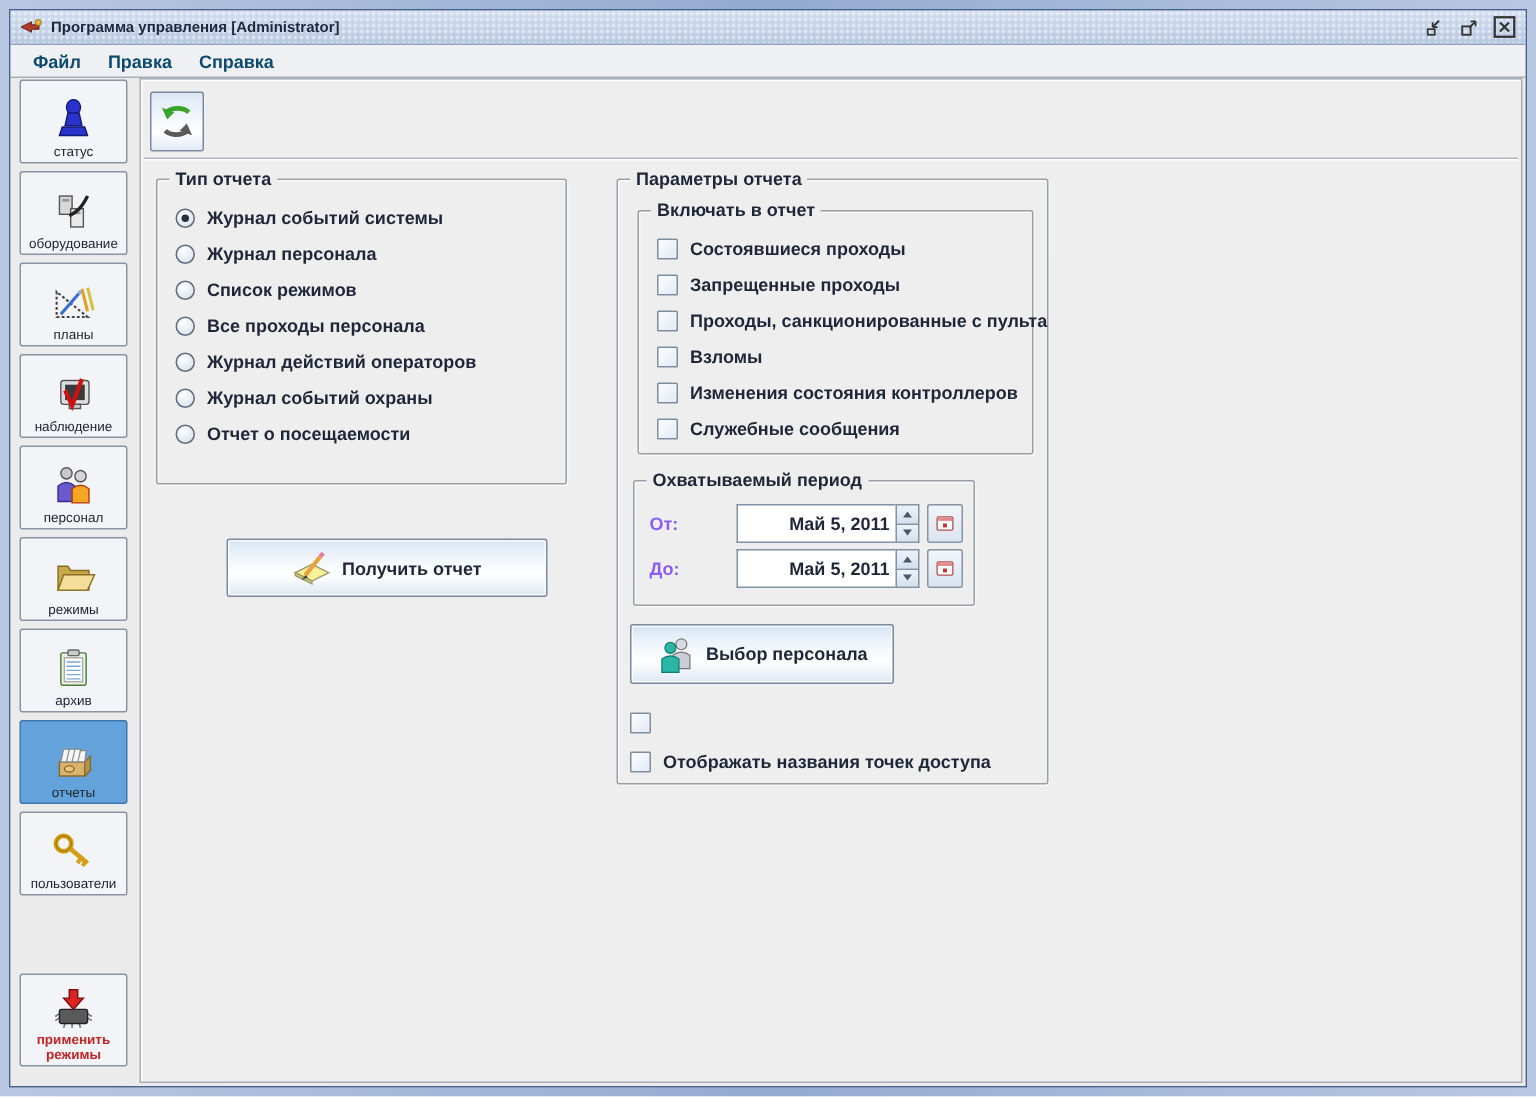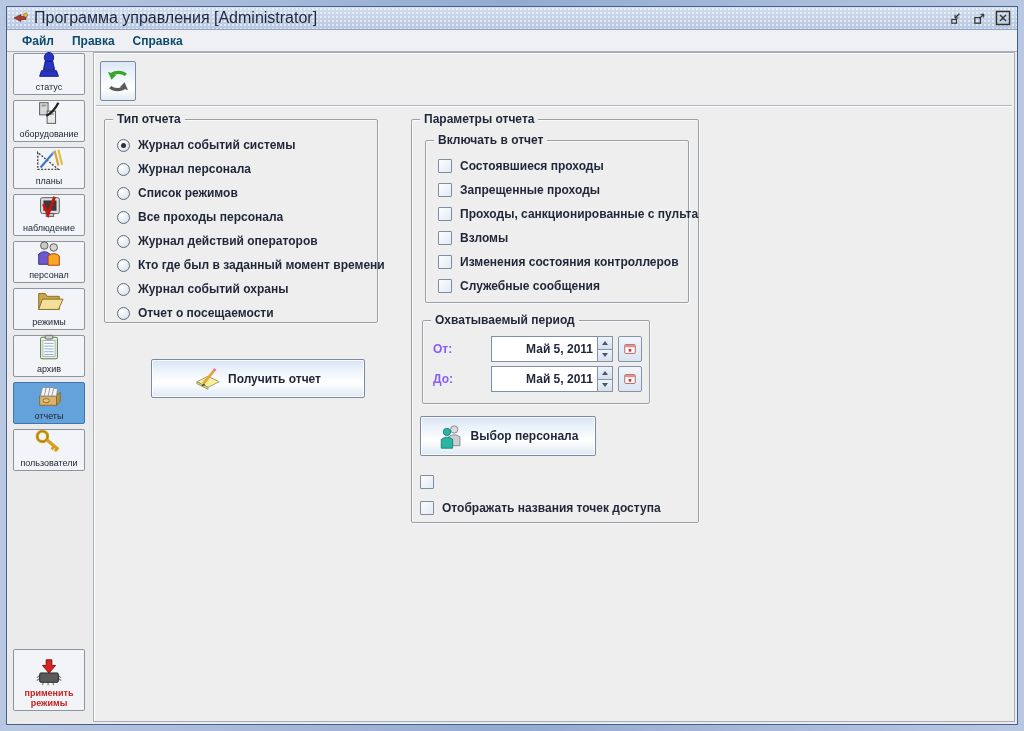--- a/index.html
+++ b/index.html
@@ -11,35 +11,35 @@
     display:flex; flex-direction:column; overflow:hidden; }
 
   
   .titlebar { height:23px; flex:0 0 23px; display:flex; align-items:center; padding:0 6px;
     background:linear-gradient(#d2deef,#b7c7e0);
     background-image:radial-gradient(rgba(255,255,255,.55) 1px, transparent 1.2px),
                      linear-gradient(#d2deef,#b7c7e0);
     background-size:4px 4px, 100% 100%;
     border-bottom:1px solid #8fa3c4; }
   .title-icon { width:16px; height:16px; margin-right:5px; flex:0 0 16px; }
-  .title-text { font-size:16px; font-weight:normal; color:#1c2740; white-space:nowrap; }
+  .title-text { font-size:10px; font-weight:bold; color:#1c2740; white-space:nowrap; }
   .win-controls { margin-left:auto; display:flex; align-items:center; gap:6px; }
   .win-btn { width:17px; height:17px; display:flex; align-items:center; justify-content:center; cursor:default; }
 
   
   .menubar { height:22px; flex:0 0 22px; display:flex; align-items:center; background:#eef0f3;
     border-bottom:1px solid #a8b0bc; padding-left:6px; }
   .menu-item { font-size:12px; font-weight:bold; color:#0c4a6e; padding:3px 9px; }
 
   
   .content { flex:1; display:flex; padding:0 2px 2px 4px; background:#ebebeb; min-height:0; }
 
   
   .sidebar { width:82px; flex:0 0 82px; display:flex; flex-direction:column; gap:5px; padding:1px 4px 11px 2px; }
-  .side-btn { width:72px; height:42px; border:1px solid #8a94a3; border-radius:2px; background:#f2f4f7;
+  .side-btn { width:72px; height:56px; border:1px solid #8a94a3; border-radius:2px; background:#f2f4f7;
     display:flex; flex-direction:column; align-items:center; justify-content:flex-end; padding-bottom:2px; }
   .side-btn svg { width:30px; height:30px; flex:0 0 auto; margin-bottom:1px; }
   .side-cap { font-size:9px; color:#1c2430; line-height:10px; text-align:center; }
   .side-btn.selected { background:#63a2da; border-color:#3f76ad; }
   .apply-btn { margin-top:auto; height:62px; }
   .apply-btn .side-cap { color:#c22525; font-weight:bold; }
 
   
   .main { flex:1; position:relative; background:#eeeeee; border:1px solid #a5adbb;
     box-shadow:inset 1px 1px 0 #ffffff; }
@@ -298,24 +298,20 @@
             <span class="radio"></span>
             <span class="lbl">Список режимов</span>
           </div>
           <div class="row radio-row">
             <span class="radio"></span>
             <span class="lbl">Все проходы персонала</span>
           </div>
           <div class="row radio-row">
             <span class="radio"></span>
             <span class="lbl">Журнал действий операторов</span>
-          </div>
-          <div class="row radio-row">
-            <span class="radio"></span>
-            <span class="lbl">Кто где был в заданный момент времени</span>
           </div>
           <div class="row radio-row">
             <span class="radio"></span>
             <span class="lbl">Журнал событий охраны</span>
           </div>
           <div class="row radio-row">
             <span class="radio"></span>
             <span class="lbl">Отчет о посещаемости</span>
           </div>
         </div>

